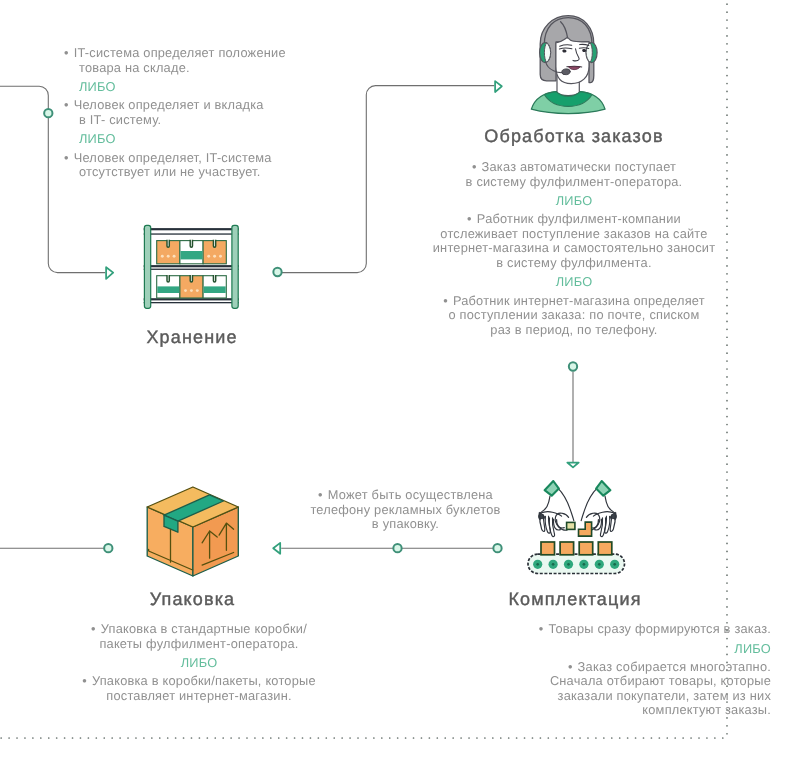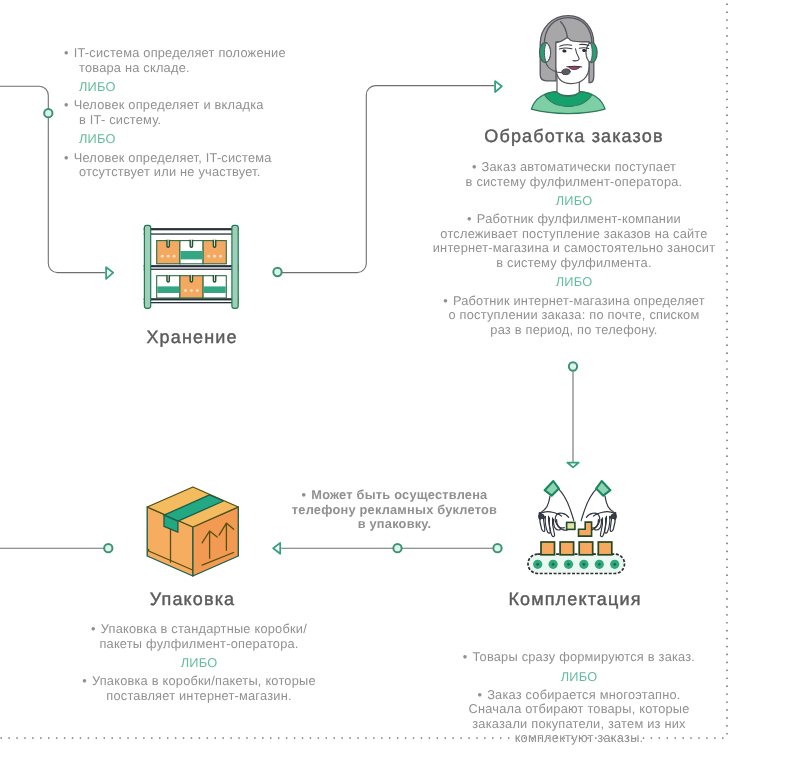--- a/index.html
+++ b/index.html
@@ -248,37 +248,37 @@
     <div class="bul">Работник фулфилмент-компании</div>
     <div>отслеживает поступление заказов на сайте</div>
     <div>интернет-магазина и самостоятельно заносит</div>
     <div>в систему фулфилмента.</div>
     <div class="libo">ЛИБО</div>
     <div class="bul">Работник интернет-магазина определяет</div>
     <div>о поступлении заказа: по почте, списком</div>
     <div>раз в период, по телефону.</div>
   </div>
 
-  <div class="abs tb" style="left:257px;top:488px;width:275px;text-align:center;font-weight:bold;">
+  <div class="abs tb" style="left:268px;top:488px;width:275px;text-align:center;">
     <div class="bul">Может быть осуществлена</div>
     <div>телефону рекламных буклетов</div>
     <div>в упаковку.</div>
   </div>
 
   <div class="abs title" style="left:0px;top:589px;width:385px;text-align:center;">Упаковка</div>
   <div class="abs tb" style="left:7px;top:622px;width:384px;text-align:center;">
     <div class="bul">Упаковка в стандартные коробки/</div>
     <div>пакеты фулфилмент-оператора.</div>
     <div class="libo">ЛИБО</div>
     <div class="bul">Упаковка в коробки/пакеты, которые</div>
     <div>поставляет интернет-магазин.</div>
   </div>
 
   <div class="abs title" style="left:383px;top:589px;width:384px;text-align:center;">Комплектация</div>
-  <div class="abs tb" style="left:387px;top:650px;width:384px;text-align:center;">
+  <div class="abs tb" style="left:387px;top:622px;width:384px;text-align:right;">
     <div class="bul">Товары сразу формируются в заказ.</div>
     <div class="libo">ЛИБО</div>
     <div class="bul">Заказ собирается многоэтапно.</div>
     <div>Сначала отбирают товары, которые</div>
     <div>заказали покупатели, затем из них</div>
     <div>комплектуют заказы.</div>
   </div>
 
 </div>
 

